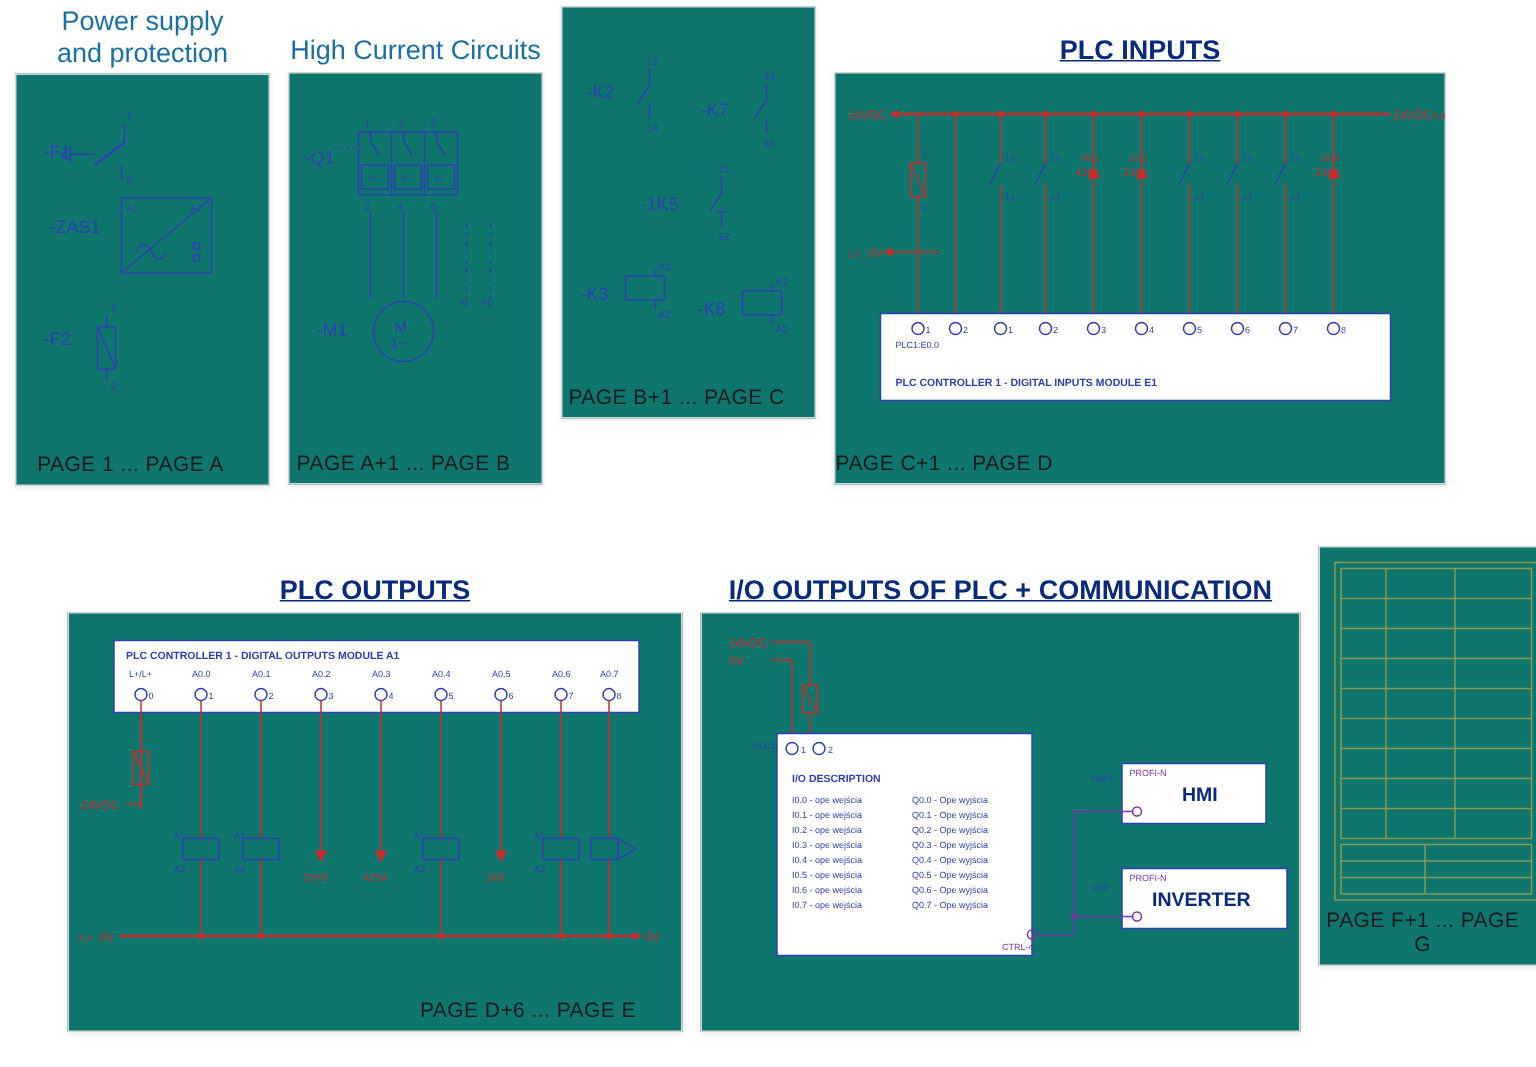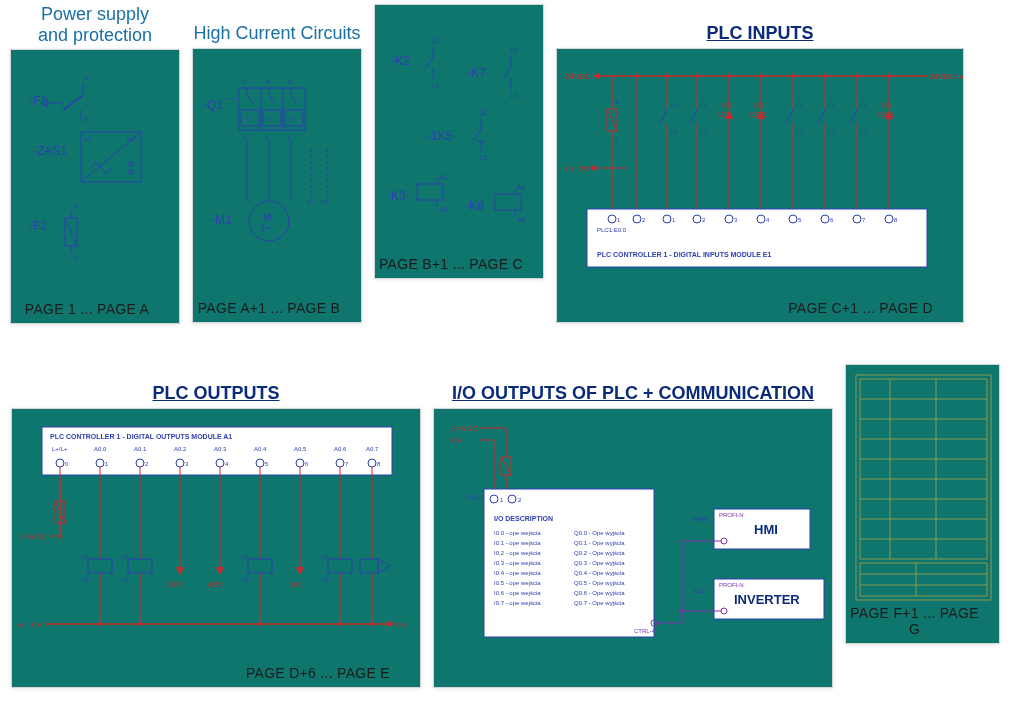--- a/index.html
+++ b/index.html
@@ -326,28 +326,28 @@
           <circle class="blue" cx="268" cy="170" r="4"></circle>
             <text class="tiny" x="273" y="173">6</text>
           <circle class="blue" cx="300" cy="170" r="4"></circle>
             <text class="tiny" x="305" y="173">7</text>
           <circle class="blue" cx="332" cy="170" r="4"></circle>
             <text class="tiny" x="337" y="173">8</text>
         </g>
         <text class="tiny" x="40" y="183">PLC1:E0.0</text>
         <text class="module-caption" x="40" y="208">PLC CONTROLLER 1 - DIGITAL INPUTS MODULE E1</text>
       </svg>
-      <div class="foot" style="text-align:right;padding-right:14px">PAGE C+1 ... PAGE D</div>
+      <div class="foot" style="text-align:left;padding-right:14px">PAGE C+1 ... PAGE D</div>
     </div>
   </div>
 </div>
 
 <div class="row" style="height:330px">
 
-  <div class="col" style="margin-left:1px">
+  <div class="col" style="margin-left:35px">
     <div class="title strong">PLC OUTPUTS</div>
     <div class="panel outputs">
       <svg width="410" height="258">
 
         <rect class="module-box" x="30" y="18" width="350" height="48"></rect>
         <text class="module-caption" x="38" y="30">PLC CONTROLLER 1 - DIGITAL OUTPUTS MODULE A1</text>
 
         <g>
 
           <g transform="translate(48,0)">

